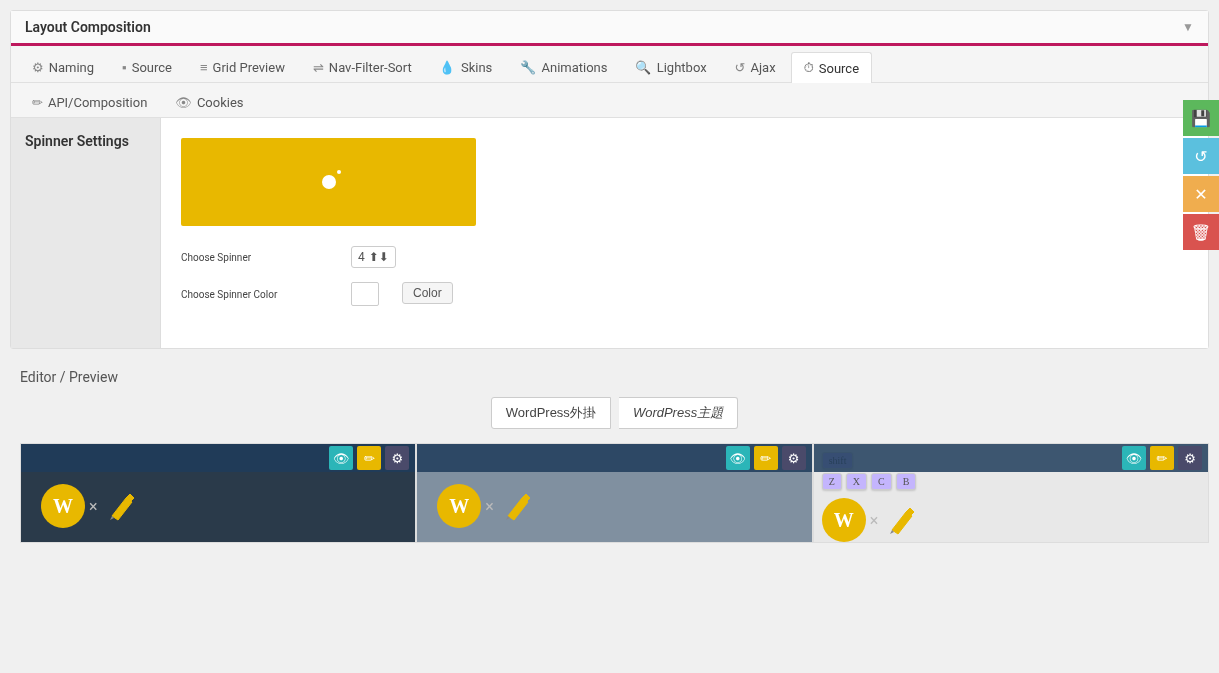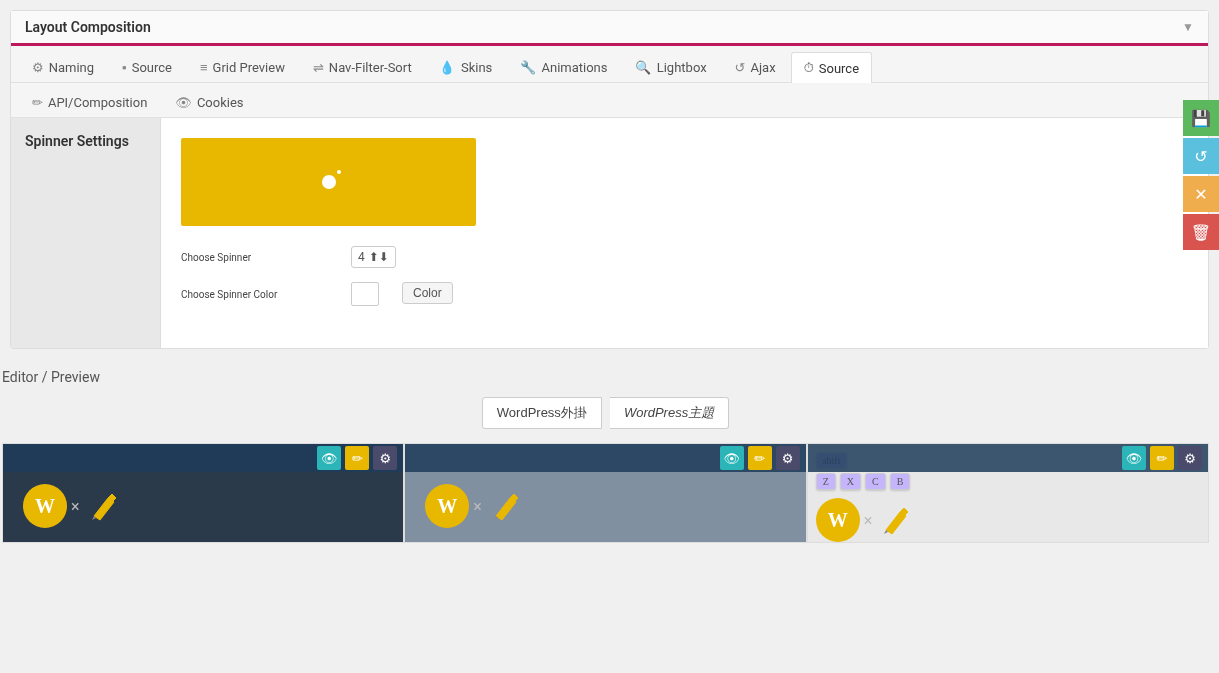--- a/index.html
+++ b/index.html
@@ -220,21 +220,21 @@
       border: none;
     }
 
     .action-btn.green { background: #5cb85c; }
     .action-btn.blue { background: #5bc0de; }
     .action-btn.yellow { background: #f0ad4e; }
     .action-btn.red { background: #d9534f; }
 
     
     .editor-section {
-      padding: 10px 10px 0 2px;
+      padding: 10px 10px 0 20px;
     }
 
     .editor-title {
       font-size: 14px;
       color: #555;
       margin-bottom: 12px;
     }
 
     .filter-buttons {
       display: flex;

